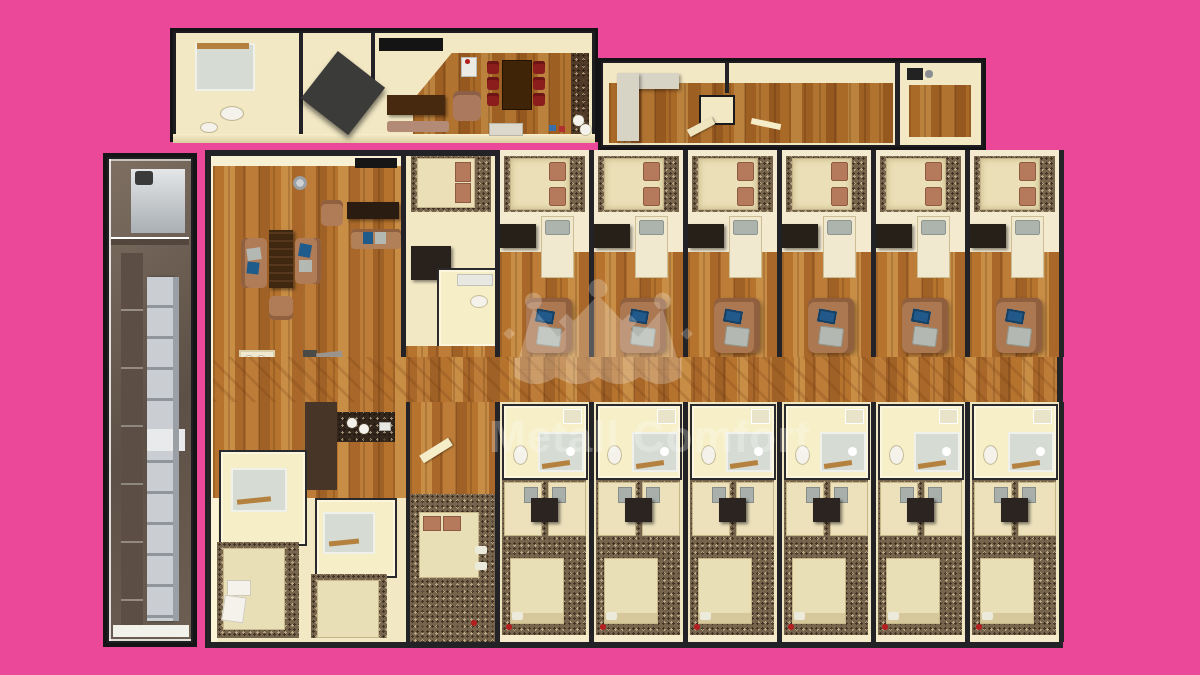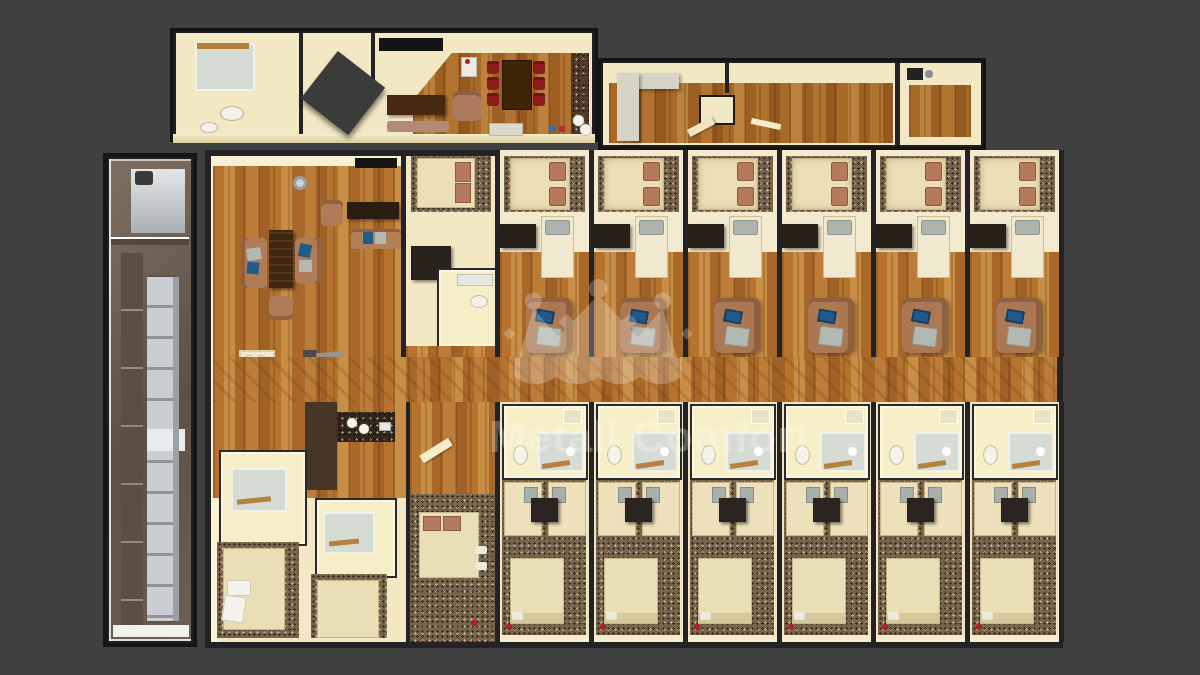--- a/index.html
+++ b/index.html
@@ -1,16 +1,16 @@
 <!DOCTYPE html>
 <html><head>
 <meta charset="utf-8">
 <style>
   html,body{margin:0;padding:0;background:#000;}
-  .stage{position:relative;width:1200px;height:675px;background:#404040;overflow:hidden;
+  .stage{position:relative;width:1200px;height:675px;background:#ec4899;overflow:hidden;
          font-family:"Liberation Sans", sans-serif;}
   .abs{position:absolute;}
 
   
   .wood{background:
     repeating-linear-gradient(90deg, rgba(60,25,5,.18) 0 2px, rgba(0,0,0,0) 2px 15px),
     repeating-linear-gradient(90deg,#b5732e 0 11px,#c98e46 11px 22px,#a9682a 22px 33px,#bd7d38 33px 46px,#9f6126 46px 57px);}
   .wood-dim{filter:brightness(.92) saturate(1.05);}
   .speckle{background-color:#77644c;background-image:
     radial-gradient(rgba(28,18,8,.6) 1px, rgba(0,0,0,0) 1.4px),

